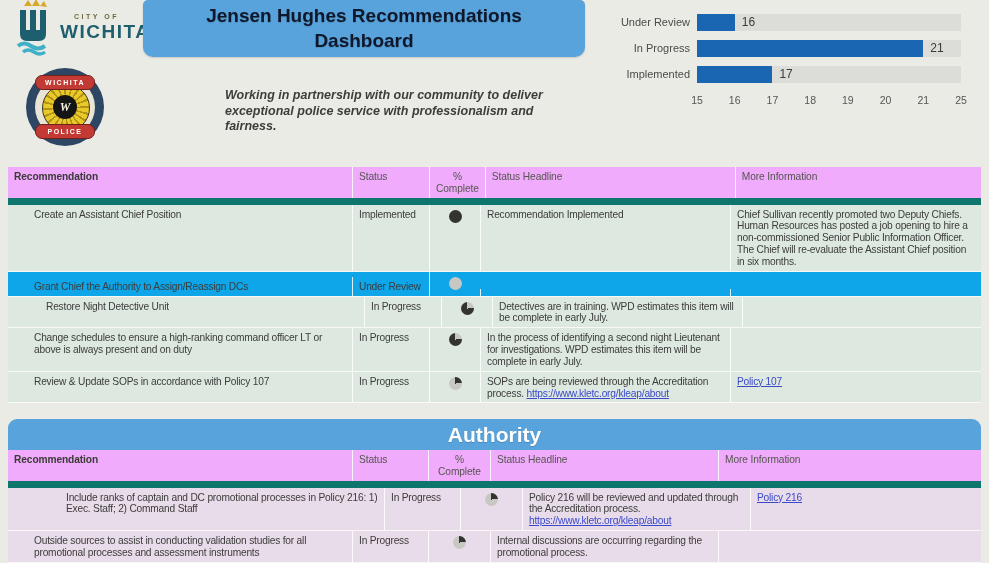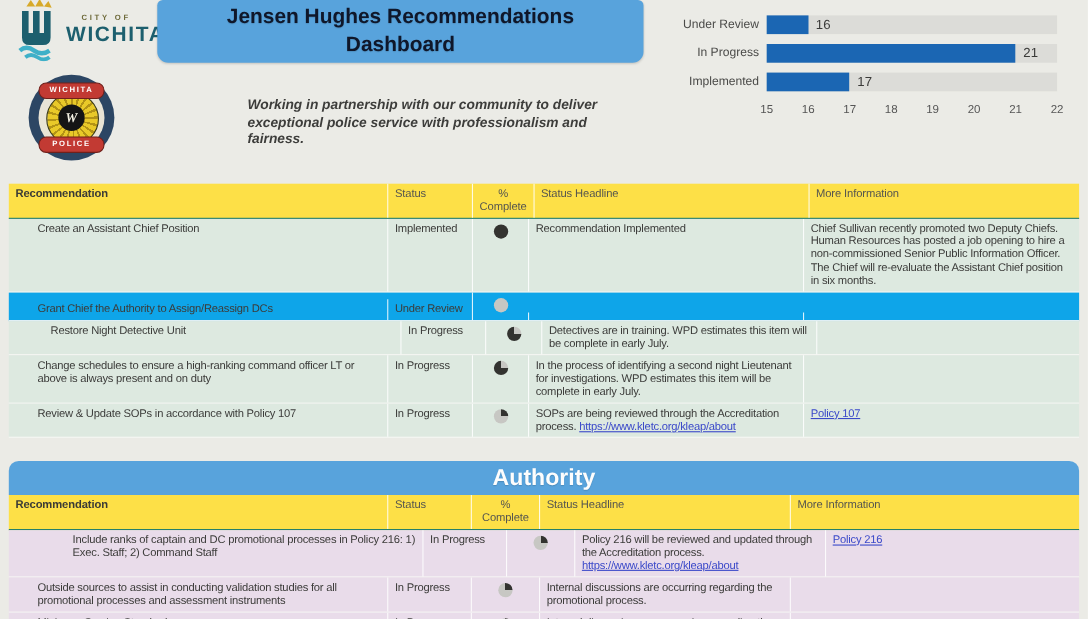--- a/index.html
+++ b/index.html
@@ -37,21 +37,21 @@
   .chart .cat{position:absolute;width:90px;text-align:right;font-size:11px;color:#4a4a48;line-height:17px;}
   .chart .track{position:absolute;left:97px;width:264px;height:17px;background:#dcdcd8;}
   .chart .bar{position:absolute;left:0;top:0;height:17px;background:#1b66b3;}
   .chart .val{position:absolute;font-size:12px;color:#3a3a38;line-height:17px;}
   .chart .tick{position:absolute;transform:translateX(-50%);font-size:10.5px;color:#555;top:88px;}
   
   .tbl{position:absolute;left:8px;width:973px;}
   .tbl-title{height:31px;border-radius:9px 9px 0 0;display:flex;align-items:center;justify-content:center;
     color:#fdfdfd;font-size:21px;font-weight:bold;text-shadow:0 1px 1px rgba(0,0,0,0.15);}
   .trow{display:flex;align-items:stretch;}
-  .trow.head{background:#fde047;border-bottom:1px solid #0f766e;}
+  .trow.head{background:#f0abfc;border-bottom:7px solid #0f766e;}
   .trow.body{border-bottom:1px solid #f8f8f5;}
   .cell{font-size:10.2px;letter-spacing:-0.2px;line-height:1.16;padding:4px 6px 3px 6px;box-sizing:border-box;}
   .cell+.cell{border-left:1px solid rgba(255,255,255,0.85);}
   .trow.head .cell{color:#55554f;letter-spacing:-0.1px;}
   .trow.head .cell.c-rec{font-weight:bold;color:#3a3a36;}
   .cell.c-rec{flex:0 0 344px;}
   .trow.body .cell.c-rec{padding-left:26px;}
   .cell.c-sta{flex:0 0 77px;}
   .cell.c-pie{flex:0 0 51px;text-align:center;}
   .cell.c-hea{flex:0 0 250px;}
@@ -114,21 +114,21 @@
         <div class="bar" style="width: 75.4286px; background: rgb(27, 102, 179);"></div>
       </div>
       <div class="val" style="left: 179.429px; top: 60px;">17</div>
       <div class="tick" style="left: 97px;">15</div>
       <div class="tick" style="left: 134.714px;">16</div>
       <div class="tick" style="left: 172.429px;">17</div>
       <div class="tick" style="left: 210.143px;">18</div>
       <div class="tick" style="left: 247.857px;">19</div>
       <div class="tick" style="left: 285.571px;">20</div>
       <div class="tick" style="left: 323.286px;">21</div>
-      <div class="tick" style="left: 361px;">22</div>
+      <div class="tick" style="left: 361px;">25</div>
     </div>
 
   <div id="tables">
       <div class="tbl operations">
         <div class="trow head">
           <div class="cell c-rec">Recommendation</div>
           <div class="cell c-sta">Status</div>
           <div class="cell c-pie">% Complete</div>
           <div class="cell c-hea">Status Headline</div>
           <div class="cell c-mor">More Information</div>

